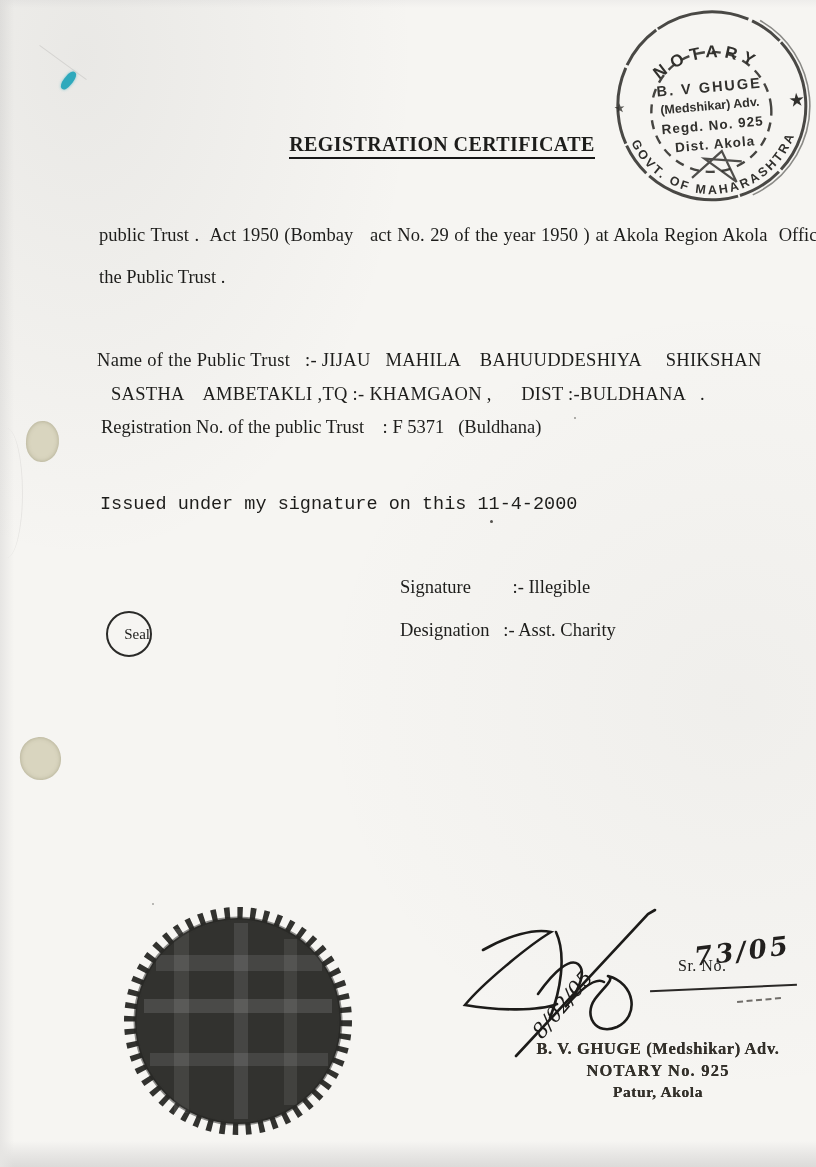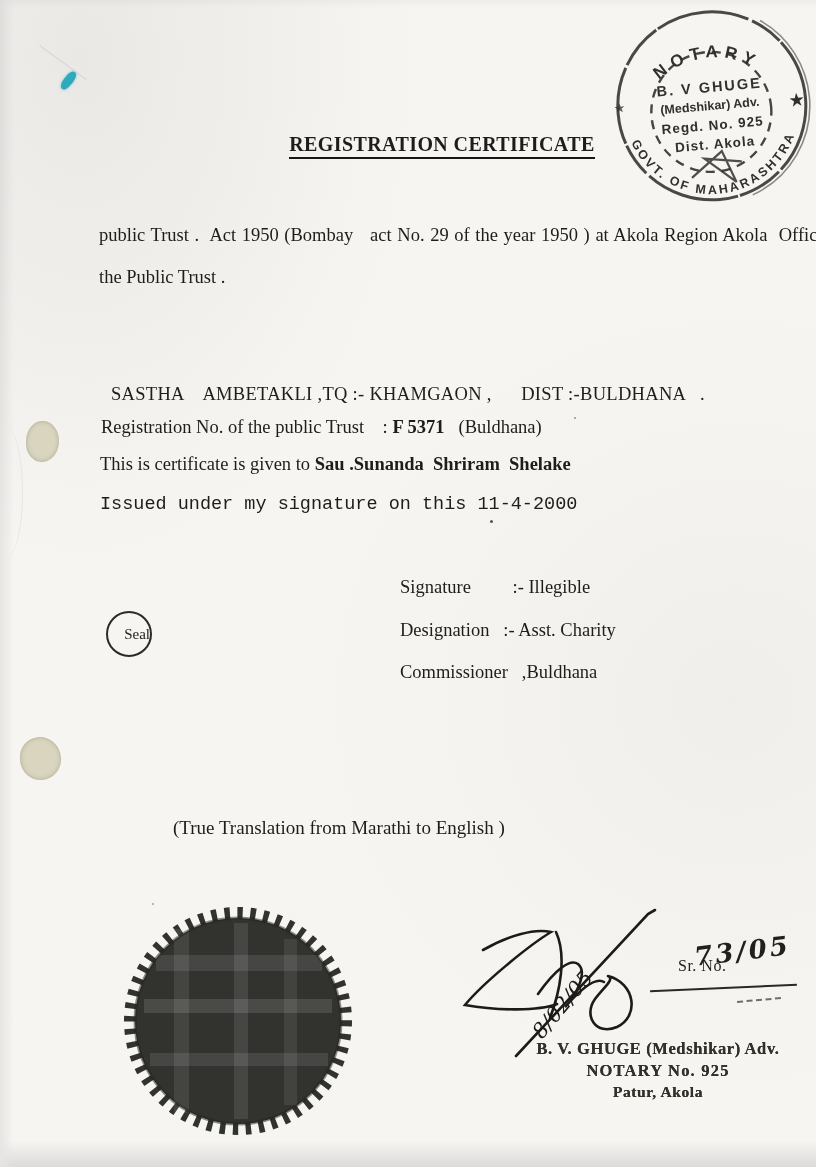--- a/index.html
+++ b/index.html
@@ -20,21 +20,21 @@
   }
   .line{position:absolute;white-space:pre;font-size:18.5px;line-height:1.2;}
   .title{
     position:absolute;left:252px;top:133px;width:380px;text-align:center;
   }
   .title span{
     display:inline-block;font-size:20px;font-weight:bold;letter-spacing:.4px;
     border-bottom:2px solid #171717;padding-bottom:1px;
   }
   .caps{letter-spacing:.3px;}
-  .b{font-weight:bold;}
+  .b{font-weight:normal;}
   .seal-circle{
     position:absolute;left:106px;top:611px;width:42px;height:42px;
     border:2px solid #2a2a28;border-radius:50%;
     display:flex;align-items:center;justify-content:flex-end;
     font-size:15px;
   }
   .translation{position:absolute;left:173px;top:817px;font-size:19px;white-space:pre;}
   .hole{position:absolute;background:#d9d5bf;border-radius:48% 52% 50% 50%;box-shadow:inset 0 0 4px rgba(130,125,95,.5);}
   .hole1{left:26px;top:421px;width:33px;height:41px;transform:rotate(6deg);}
   .hole2{left:20px;top:737px;width:41px;height:43px;transform:rotate(-4deg);}
@@ -76,35 +76,33 @@
   <div class="speck" style="left:574px;top:417px;width:2px;height:2px;opacity:.6;"></div>
   <div class="speck" style="left:152px;top:903px;width:2px;height:2px;opacity:.5;"></div>
 
   <div class="title">
     <span>REGISTRATION CERTIFICATE</span>
   </div>
 
   <div class="line" style="left:99px;top:224px;word-spacing:1px;">public Trust .  Act 1950 (Bombay   act No. 29 of the year 1950 ) at Akola Region Akola  Office</div>
   <div class="line" style="left:99px;top:266px;">the Public Trust .</div>
 
+  <div class="line caps" style="left:97px;top:349px;">Name of the Public Trust   :- JIJAU   MAHILA    BAHUUDDESHIYA     SHIKSHAN</div>
   <div class="line caps" style="left:97px;top:383px;margin-left:14px;">SASTHA    AMBETAKLI ,TQ :- KHAMGAON ,      DIST :-BULDHANA   .</div>
   <div class="line" style="left:101px;top:416px;"><span>Registration No. of the public Trust    : </span><span class="b">F 5371</span><span>   (Buldhana)</span></div>
 
-  <div class="line" style="left:100px;top:453px;"><span>This is certificate is given to </span><span class="b">Sau .Sunanda  Shriram  Shelake</span></div>
   <div class="line" style="left:100px;top:494px;font-family:Liberation Mono, monospace;">Issued under my signature on this 11-4-2000</div>
 
   <div class="seal-circle">
     <span>Seal</span>
   </div>
 
   <div class="line" style="left:400px;top:576px;">Signature         :- Illegible</div>
   <div class="line" style="left:400px;top:619px;">Designation   :- Asst. Charity</div>
-  <div class="line" style="left:400px;top:661px;">Commissioner   ,Buldhana</div>
 
-  <div class="translation">(True Translation from Marathi to English )</div>
 
   <svg class="stamp-svg" width="235" height="215" viewBox="0 0 235 215">
     <defs>
       <path id="arcTop" d="M 44 122 A 80 80 0 0 1 200 118"></path>
       <path id="arcBottom" d="M 34 116 A 88 88 0 0 0 208 122"></path>
     </defs>
     <g transform="rotate(-5 120 108)" fill="none" stroke="#23221f">
       <circle cx="122" cy="106" r="94" stroke-width="3" stroke-dasharray="78 3 46 2 95 4 34 2" opacity=".88"></circle>
       <circle cx="122" cy="106" r="98" stroke-width="1.6" stroke-dasharray="120 400" opacity=".55"></circle>
       <circle cx="121" cy="112" r="60" stroke-width="2.4" stroke-dasharray="9 7" opacity=".9"></circle>

